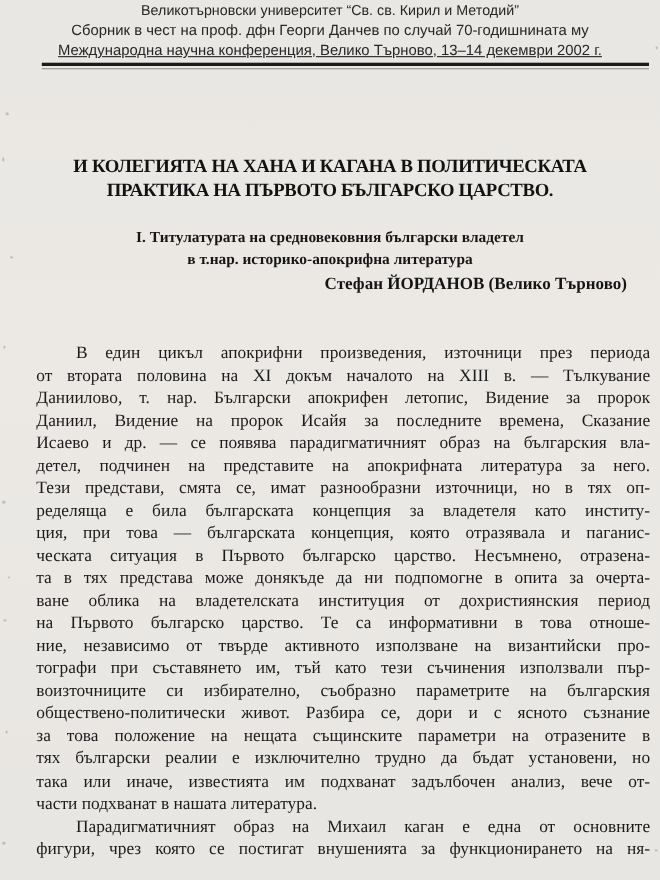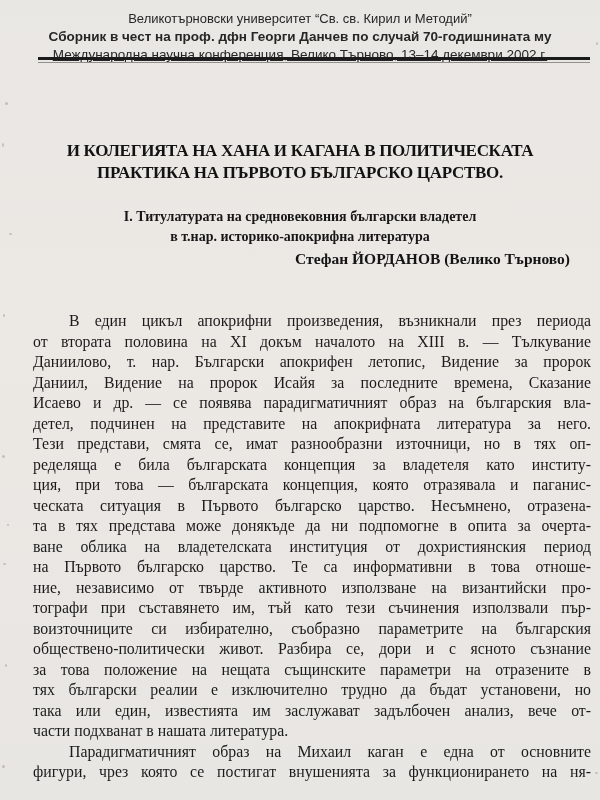--- a/index.html
+++ b/index.html
@@ -9,27 +9,27 @@
     height: 800px;
     overflow: hidden;
     background: linear-gradient(180deg, #e9e7e3 0%, #ece9e5 40%, #e8e6e2 100%);
     color: #1d1d1d;
     font-family: "Liberation Serif", serif;
   }
 
   
   .header {
     position: absolute;
-    top: 10px; left: 10px; right: 10px;
+    top: 1px; left: 10px; right: 10px;
     text-align: center;
     font-family: "Liberation Sans", sans-serif;
     color: #262626;
   }
   .h-line1 { font-size: 13px; line-height: 18px; }
-  .h-line2 { font-size: 13.5px; line-height: 18px; font-weight: bold; }
+  .h-line2 { font-size: 13.5px; line-height: 18px; font-weight: normal; }
   .h-line3 { font-size: 13.5px; line-height: 18px; text-decoration: underline; }
 
   .rule {
     position: absolute;
     top: 57px; left: 38px; width: 552px;
     border-top: 3px solid #1b1b1b;
   }
   .rule::after {
     content: "";
     display: block;
@@ -109,40 +109,40 @@
   </div>
 
   <div class="subtitle">
     <div>I. Титулатурата на средновековния български владетел</div>
     <div>в т.нар. историко-апокрифна литература</div>
   </div>
 
   <div class="author">Стефан ЙОРДАНОВ (Велико Търново)</div>
 
   <div class="body-text">
-    <div class="body-line indent">В един цикъл апокрифни произведения, възникнали през периода</div>
+    <div class="body-line indent">В един цикъл апокрифни произведения, източници през периода</div>
     <div class="body-line">от втората половина на XI докъм началото на XIII в. — Тълкувание</div>
     <div class="body-line">Даниилово, т. нар. Български апокрифен летопис, Видение за пророк</div>
     <div class="body-line">Даниил, Видение на пророк Исайя за последните времена, Сказание</div>
     <div class="body-line">Исаево и др. — се появява парадигматичният образ на българския вла-</div>
     <div class="body-line">детел, подчинен на представите на апокрифната литература за него.</div>
     <div class="body-line">Тези представи, смята се, имат разнообразни източници, но в тях оп-</div>
     <div class="body-line">ределяща е била българската концепция за владетеля като институ-</div>
     <div class="body-line">ция, при това — българската концепция, която отразявала и паганис-</div>
     <div class="body-line">ческата ситуация в Първото българско царство. Несъмнено, отразена-</div>
     <div class="body-line">та в тях представа може донякъде да ни подпомогне в опита за очерта-</div>
     <div class="body-line">ване облика на владетелската институция от дохристиянския период</div>
     <div class="body-line">на Първото българско царство. Те са информативни в това отноше-</div>
     <div class="body-line">ние, независимо от твърде активното използване на византийски про-</div>
     <div class="body-line">тографи при съставянето им, тъй като тези съчинения използвали пър-</div>
     <div class="body-line">воизточниците си избирателно, съобразно параметрите на българския</div>
     <div class="body-line">обществено-политически живот. Разбира се, дори и с ясното съзнание</div>
     <div class="body-line">за това положение на нещата същинските параметри на отразените в</div>
     <div class="body-line">тях български реалии е изключително трудно да бъдат установени, но</div>
-    <div class="body-line">така или един, известията им заслужават задълбочен анализ, вече от-</div>
+    <div class="body-line">така или иначе, известията им подхванат задълбочен анализ, вече от-</div>
     <div class="body-line para-end">части подхванат в нашата литература.</div>
     <div class="body-line indent">Парадигматичният образ на Михаил каган е една от основните</div>
     <div class="body-line">фигури, чрез която се постигат внушенията за функционирането на ня-</div>
   </div>
 
   <div class="speck" style="left:5px; top:102px; width:3px; height:3px;"></div>
   <div class="speck" style="left:2px; top:143px; width:2px; height:4px;"></div>
   <div class="speck" style="left:9px; top:233px; width:3px; height:2px;"></div>
   <div class="speck" style="left:3px; top:314px; width:2px; height:3px;"></div>
   <div class="speck" style="left:2px; top:455px; width:3px; height:3px;"></div>

